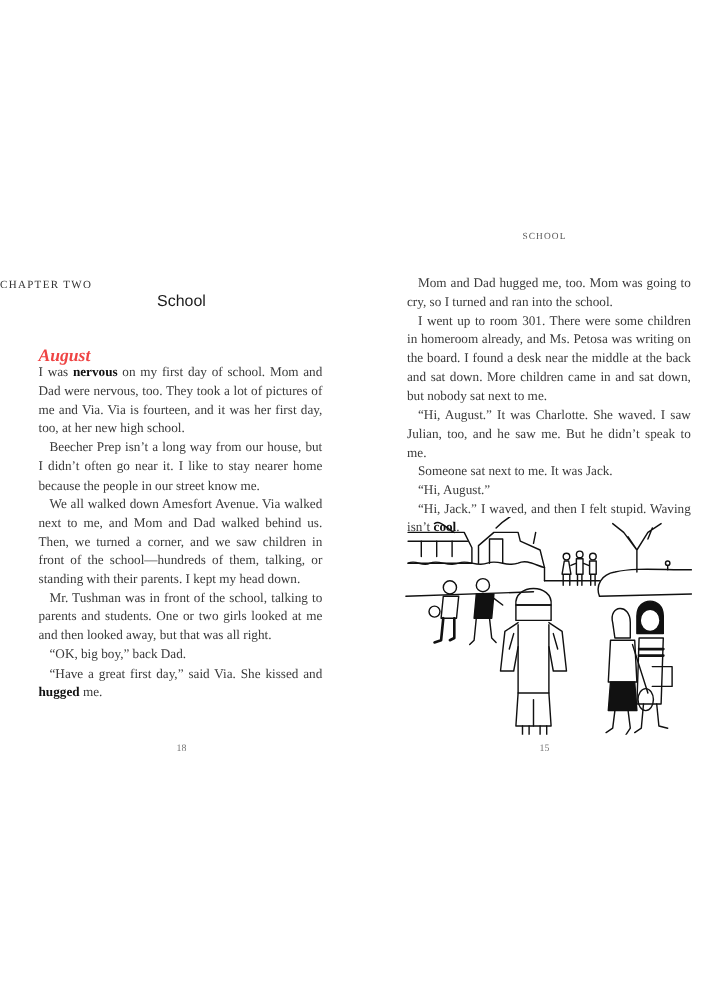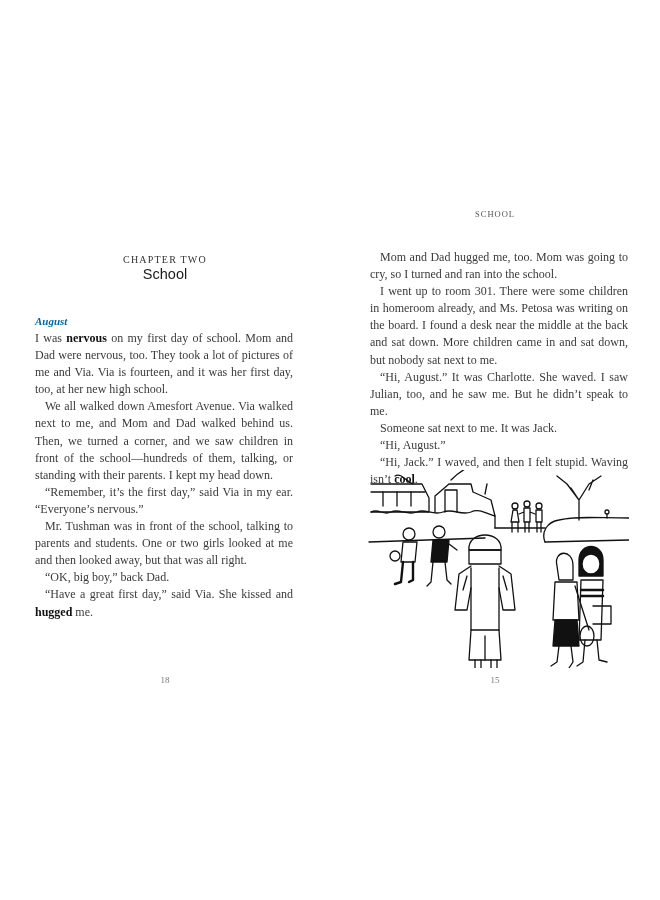--- a/index.html
+++ b/index.html
@@ -10,31 +10,31 @@
   }
   .page { position: absolute; top: 0; height: 735px; }
   .page-left { left: 0; width: 330px; }
   .page-right { left: 330px; width: 330px; }
 
   .running-head {
     position: absolute; top: 209px; left: 0; width: 330px; text-align: center;
     font-size: 8.5px; letter-spacing: 1px; color: #555;
   }
   .chapter-label {
-    position: absolute; top: 254px; left: 0; width: 330px; text-align: center;
+    position: absolute; top: 254px; left: 0; width: 330px; 
     font-size: 10px; letter-spacing: 1.2px; color: #333;
   }
   .chapter-title {
     position: absolute; top: 266px; left: 0; width: 330px; text-align: center;
     font-family: "Liberation Sans", "DejaVu Sans", sans-serif;
     font-size: 14.5px; font-weight: normal; color: #1a1a1a;
   }
   .speaker {
     position: absolute; top: 315px; left: 35px;
-    font-size: 11px; font-style: italic; font-weight: bold; color: #0369a1;
+    font-size: 16px; font-style: italic; font-weight: bold; color: #ef4444;
   }
   .body-text {
     position: absolute; width: 258px;
     font-size: 12px; line-height: 17.1px; text-align: justify; color: #3a3a3a;
   }
   .left-text { top: 330px; left: 35px; }
   .right-text { top: 249px; left: 40px; }
   .body-text p { margin: 0; text-indent: 10px; }
   .body-text p.noindent { text-indent: 0; }
   .body-text b { color: #111; font-weight: bold; }
@@ -50,22 +50,22 @@
 </head>
 <body>
 
 <div class="page page-left">
   <div class="chapter-label">CHAPTER TWO</div>
   <div class="chapter-title">School</div>
   <div class="speaker">August</div>
 
   <div class="body-text left-text">
     <p class="noindent"><span>I was </span><b>nervous</b><span> on my first day of school. Mom and Dad were nervous, too. They took a lot of pictures of me and Via. Via is fourteen, and it was her first day, too, at her new high school.</span></p>
+    <p>Beecher Prep isn’t a long way from our house, but I didn’t often go near it. I like to stay nearer home because the people in our street know me.</p>
     <p>We all walked down Amesfort Avenue. Via walked next to me, and Mom and Dad walked behind us. Then, we turned a corner, and we saw children in front of the school—hundreds of them, talking, or standing with their parents. I kept my head down.</p>
-    <p>“Remember, it’s the first day,” said Via in my ear. “Everyone’s nervous.”</p>
     <p>Mr. Tushman was in front of the school, talking to parents and students. One or two girls looked at me and then looked away, but that was all right.</p>
     <p>“OK, big boy,” back Dad.</p>
     <p><span>“Have a great first day,” said Via. She kissed and</span> <b>hugged</b><span> me.</span></p>
   </div>
 
   <div class="folio">18</div>
 </div>
 
 <div class="page page-right">
   <div class="running-head">SCHOOL</div>

